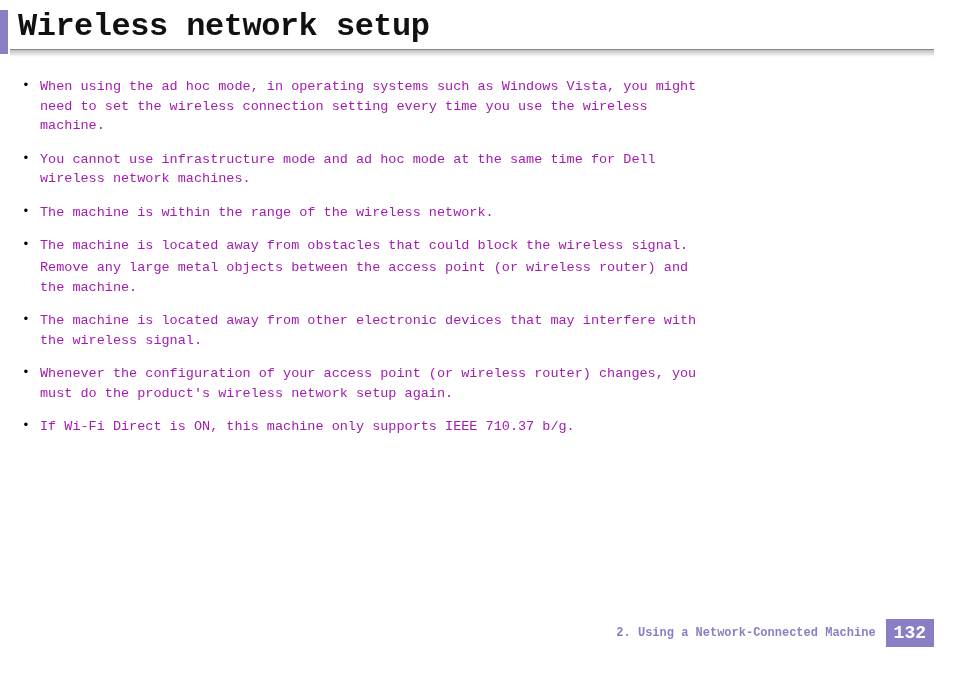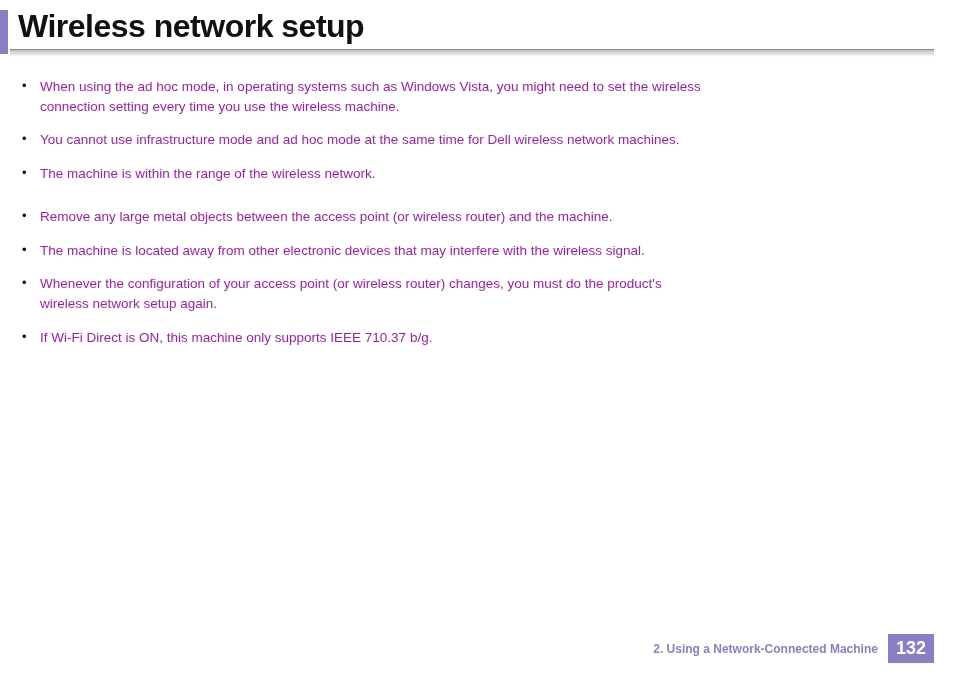--- a/index.html
+++ b/index.html
@@ -1,15 +1,15 @@
 <!DOCTYPE html>
 <html><head>
 <meta charset="utf-8">
 <style>
-  * { box-sizing: border-box; margin: 0; padding: 0; }
+  * { box-sizing: border-box; margin: 0; padding: 0; font-family: Liberation Mono, monospace; }
   body {
     width: 954px;
     height: 675px;
     background: #ffffff;
     font-family: "Segoe UI", Arial, sans-serif;
     position: relative;
     color: #000;
   }
   .header-bar {
     position: absolute;
@@ -51,27 +51,27 @@
   }
   .bullet-list > li::before {
     content: "•";
     position: absolute;
     left: -18px;
     top: 0;
     font-size: 13px;
     color: #000;
   }
   .sub-para {
-    margin-top: 24px;
+    margin-top: 2px;
     font-size: 13.5px;
     line-height: 1.45;
   }
   .footer {
     position: absolute;
-    bottom: 12px;
+    bottom: 28px;
     right: 20px;
     display: flex;
     align-items: center;
     gap: 10px;
   }
   .footer-text {
     font-size: 12px;
     font-weight: 700;
     color: #8a7fc5;
   }
@@ -97,20 +97,21 @@
     <li>
       <span>When using the ad hoc mode, in operating systems such as Windows Vista, you might need to set the wireless connection setting every time you use the wireless machine.</span>
     </li>
     <li>
       <span>You cannot use infrastructure mode and ad hoc mode at the same time for Dell wireless network machines.</span>
     </li>
     <li>
       <span>The machine is within the range of the wireless network.</span>
     </li>
     <li>
+      <span>The machine is located away from obstacles that could block the wireless signal.</span>
       <div class="sub-para">Remove any large metal objects between the access point (or wireless router) and the machine.</div>
     </li>
     <li>
       <span>The machine is located away from other electronic devices that may interfere with the wireless signal.</span>
     </li>
     <li>
       <span>Whenever the configuration of your access point (or wireless router) changes, you must do the product's wireless network setup again.</span>
     </li>
     <li>
       <span>If Wi-Fi Direct is ON, this machine only supports IEEE 710.37 b/g.</span>

